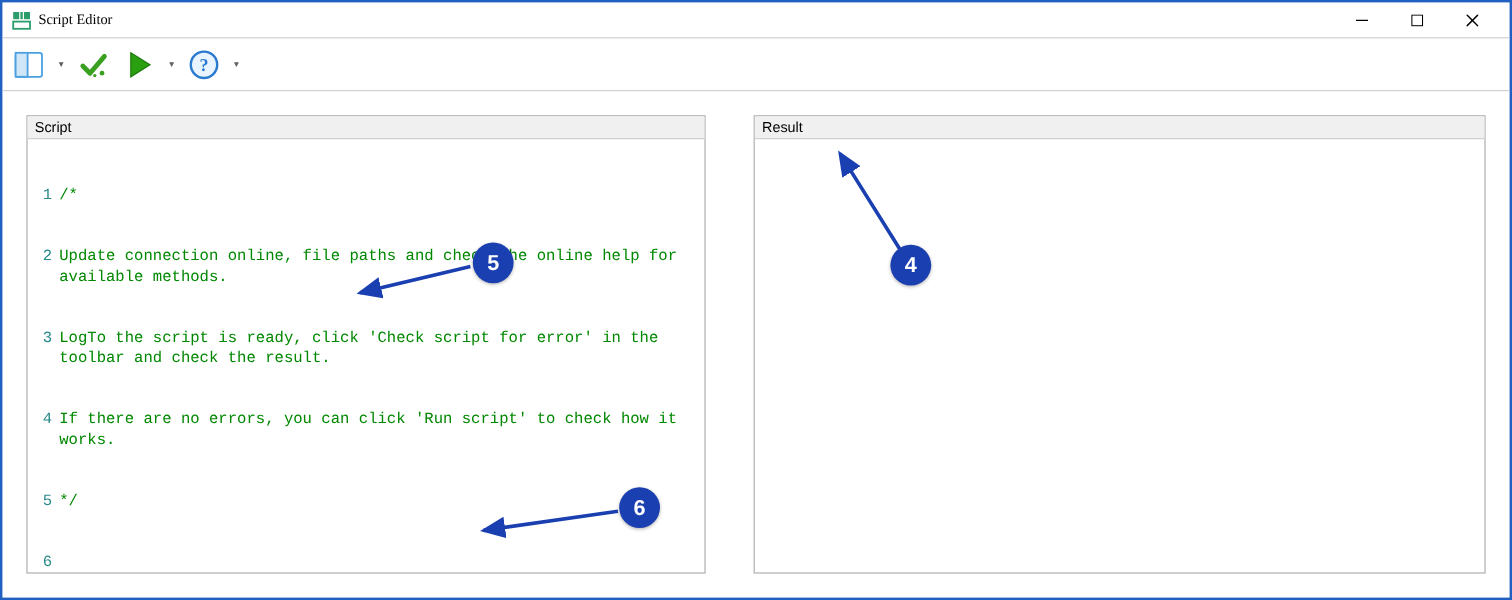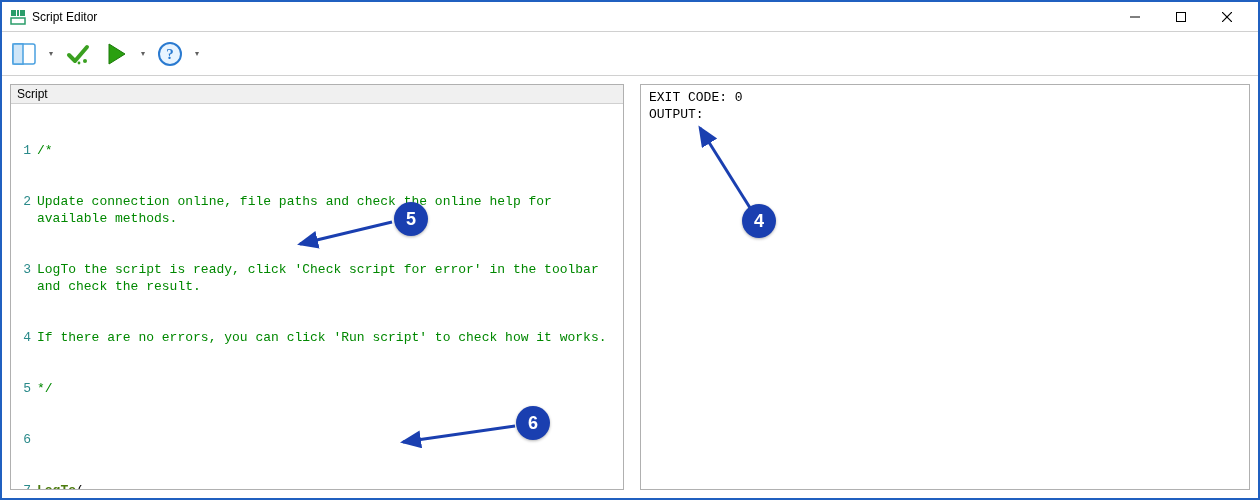--- a/index.html
+++ b/index.html
@@ -20,21 +20,21 @@
     border-bottom: 1px solid #d0d0d0;
   }
   .titlebar .app-icon {
     width: 16px; height: 16px;
     margin-right: 6px;
     display: flex; align-items: center; justify-content: center;
     color: #1a8a5a;
     font-size: 11px;
     font-weight: bold;
   }
-  .titlebar .title-text { flex: 0 0 auto; }
+  .titlebar .title-text { flex: 0 0 auto; font-family: Liberation Serif, serif; }
   .titlebar .spacer { flex: 1; }
   .win-controls { display: flex; gap: 0; }
   .win-btn {
     width: 46px; height: 30px;
     display: flex; align-items: center; justify-content: center;
     font-family: "Segoe UI Symbol", sans-serif;
     font-size: 10px;
     cursor: default;
   }
   .toolbar {
@@ -59,21 +59,21 @@
 
   .main-area {
     display: flex;
     height: calc(500px - 30px - 44px - 4px);
     position: relative;
   }
   .panel {
     display: flex;
     flex-direction: column;
     border: 1px solid #b0b0b0;
-    margin: 8px;
+    margin: 20px;
     background: #fff;
   }
   .panel-left { flex: 1 1 50%; }
   .panel-right { width: 610px; flex: 0 0 610px; }
   .panel-header {
     padding: 2px 6px;
     font-size: 12px;
     background: #f0f0f0;
     border-bottom: 1px solid #d0d0d0;
   }
@@ -211,22 +211,21 @@
       
       
       
       
       
       
     </div>
   </div>
 
   <div class="panel panel-right">
-    <div class="result-body"><span>EXIT CODE: 0</span>
-<span>OUTPUT:</span></div>
+    <div class="panel-header">Result</div>
   </div>
 
   <div class="callout" style="left:740px; top:128px;">4</div>
   <svg class="arrow" style="left:680px; top:40px;" width="90" height="110">
     <defs>
         <marker id="ah4" markerWidth="8" markerHeight="8" refX="6" refY="3" orient="auto">
           <path d="M0,0 L7,3 L0,6 Z" fill="#1a3fb0"></path>
         </marker>
       </defs>
     <line x1="70" y1="95" x2="18" y2="12" stroke="#1a3fb0" stroke-width="3" marker-end="url(#ah4)"></line>

